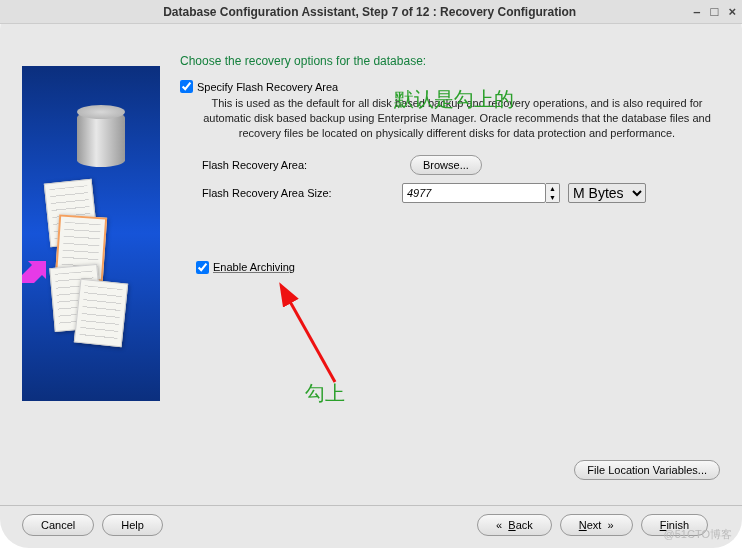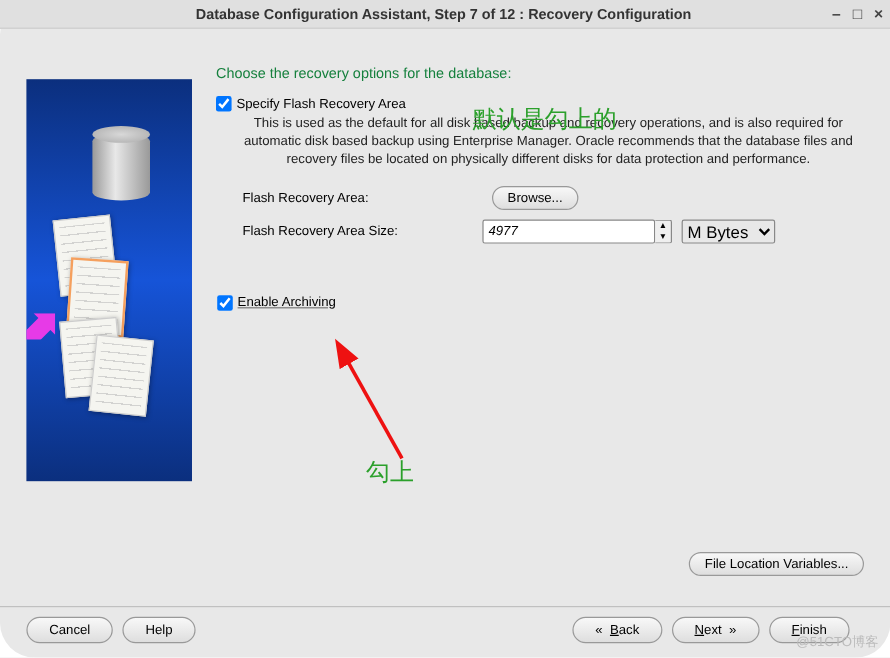--- a/index.html
+++ b/index.html
@@ -194,21 +194,21 @@
             <div>▲</div>
             <div>▼</div>
           </div>
         <span style="width:8px"></span>
         <select class="select" style="width:78px">
           <option>M Bytes</option>
         </select>
       </div>
 
       <div class="archive-row">
-        <div class="row-cb" style="margin:1px">
+        <div class="row-cb" style="margin:16px">
           <input type="checkbox" checked="" style="">
           <span style="text-decoration: underline; text-decoration-color: #777;">Enable Archiving</span>
         </div>
       </div>
     </div>
   </div>
 
   <div class="file-loc-row">
     <button class="btn">File Location Variables...</button>
   </div>

